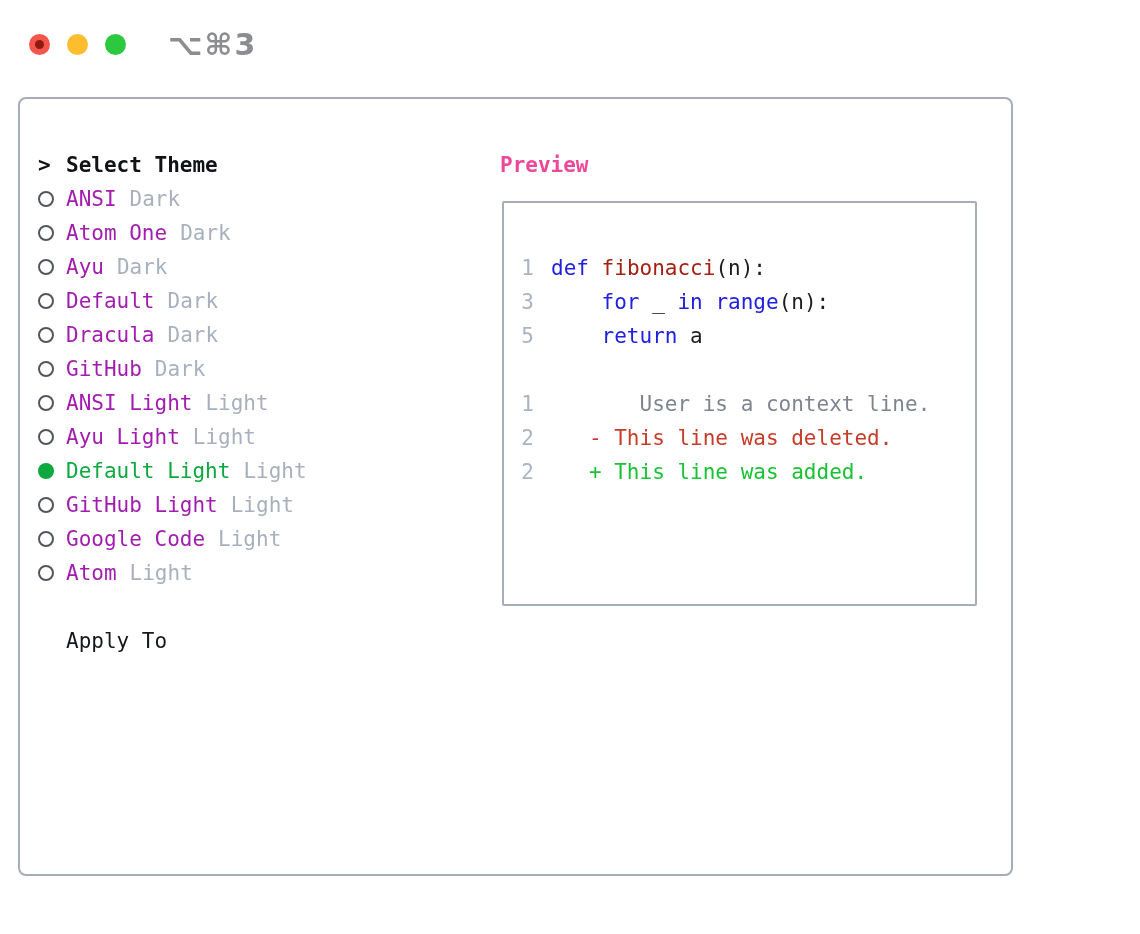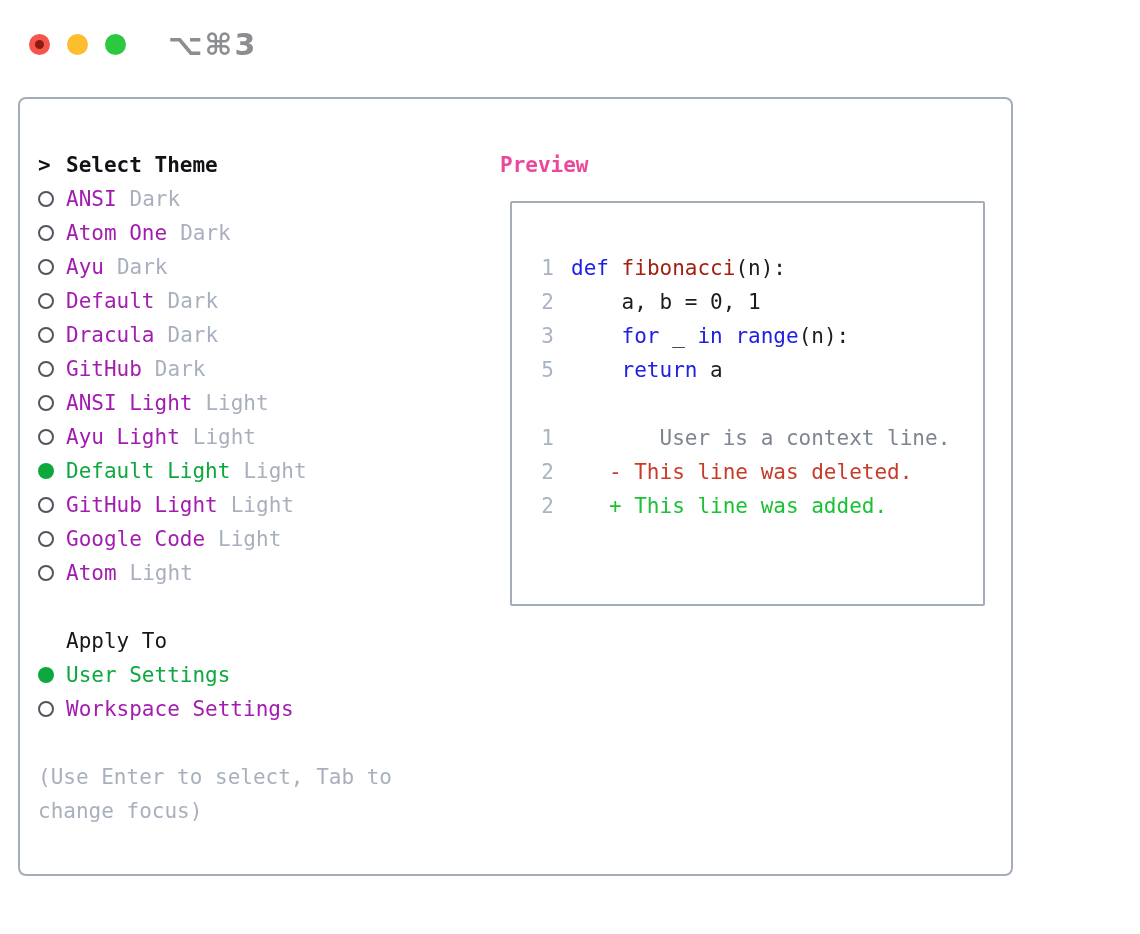--- a/index.html
+++ b/index.html
@@ -43,23 +43,23 @@
   .name.sel{color:var(--selected_green);}
   .variant{color:var(--muted);margin-left:13px;}
   .spacer{height:34px;}
   .hint{
     color:var(--muted);width:400px;line-height:34px;font-size:21px;
   }
   
   .preview-col{position:absolute;left:480px;top:49px;font-size:21px;}
   .preview-title{height:34px;line-height:34px;font-weight:bold;color:#ec4899;}
   .preview-box{
-    margin-left:10px;margin-top:19px;width:475px;height:405px;box-sizing:border-box;
+    margin-left:2px;margin-top:19px;width:475px;height:405px;box-sizing:border-box;
     border:2px solid var(--border);border-radius:2px;
-    padding:48px 0 0 26px;overflow:hidden;
+    padding:48px 0 0 14px;overflow:hidden;
   }
   .pline{height:34px;line-height:34px;white-space:pre;font-size:21px;}
   .ln{display:inline-block;width:16px;margin-right:17px;text-align:right;color:var(--line_number);}
   .tok{color:#1a1c1f;}
   .tok.kw{color:var(--keyword_blue);}
   .tok.fn{color:var(--function_red);}
   .ctx{color:var(--diff_context);}
   .del{color:var(--diff_deleted);}
   .add{color:var(--diff_added);}
 </style>
@@ -100,36 +100,30 @@
           <div class="row"><span class="marker"><span class="ring"></span></span><span class="name">Atom</span><span class="variant">Light</span></div>
         </div>
 
       <div class="spacer"></div>
 
       <div class="row">
         <span class="marker"></span>
         <span class="hdr-plain">Apply To</span>
       </div>
 
-      <div>
-          <div class="row"><span class="marker"><span class="dot-selected"></span></span><span class="name sel">User Settings</span></div>
-          <div class="row"><span class="marker"><span class="ring"></span></span><span class="name">Workspace Settings</span></div>
-        </div>
 
       <div class="spacer"></div>
 
-      <div class="hint">(Use Enter to select, Tab to change focus)</div>
     </div>
 
     <div class="preview-col">
       <div class="preview-title">Preview</div>
       <div class="preview-box">
         <div>
             <div class="pline"><span class="ln">1</span><span class="tok kw">def</span><span class="tok"> </span><span class="tok fn">fibonacci</span><span class="tok">(n):</span></div>
-            <div class="pline"><span class="ln">2</span><span class="tok">    a, b = 0, 1</span></div>
             <div class="pline"><span class="ln">3</span><span class="tok">    </span><span class="tok kw">for</span><span class="tok"> _ </span><span class="tok kw">in</span><span class="tok"> </span><span class="tok kw">range</span><span class="tok">(n):</span></div>
             <div class="pline"><span class="ln">5</span><span class="tok">    </span><span class="tok kw">return</span><span class="tok"> a</span></div>
           </div>
         <div class="spacer"></div>
         <div>
             <div class="pline"><span class="ln">1</span><span class="ctx">       User is a context line.</span></div>
             <div class="pline"><span class="ln">2</span><span class="del">   - This line was deleted.</span></div>
             <div class="pline"><span class="ln">2</span><span class="add">   + This line was added.</span></div>
           </div>
       </div>

